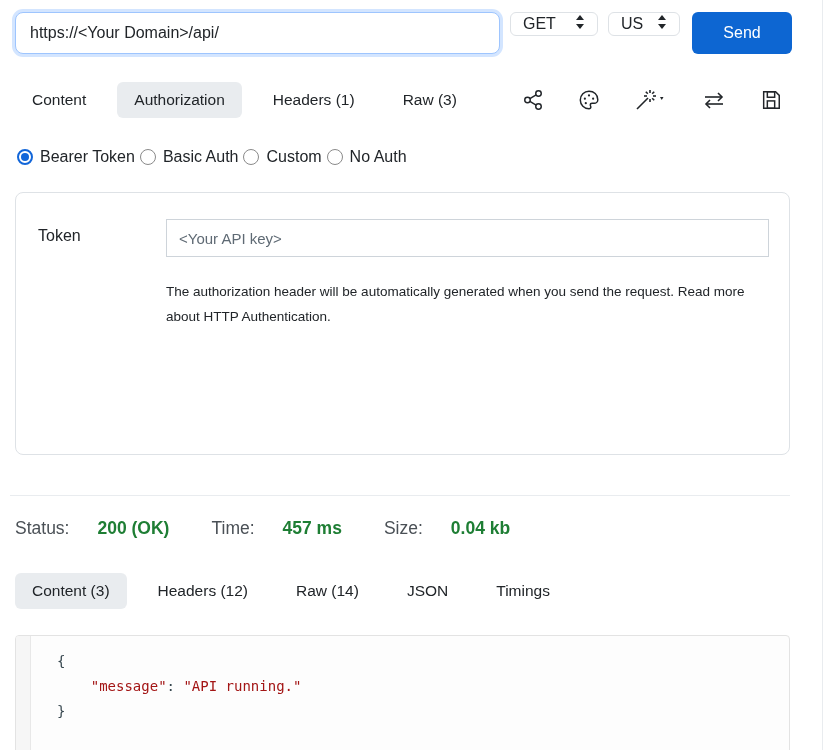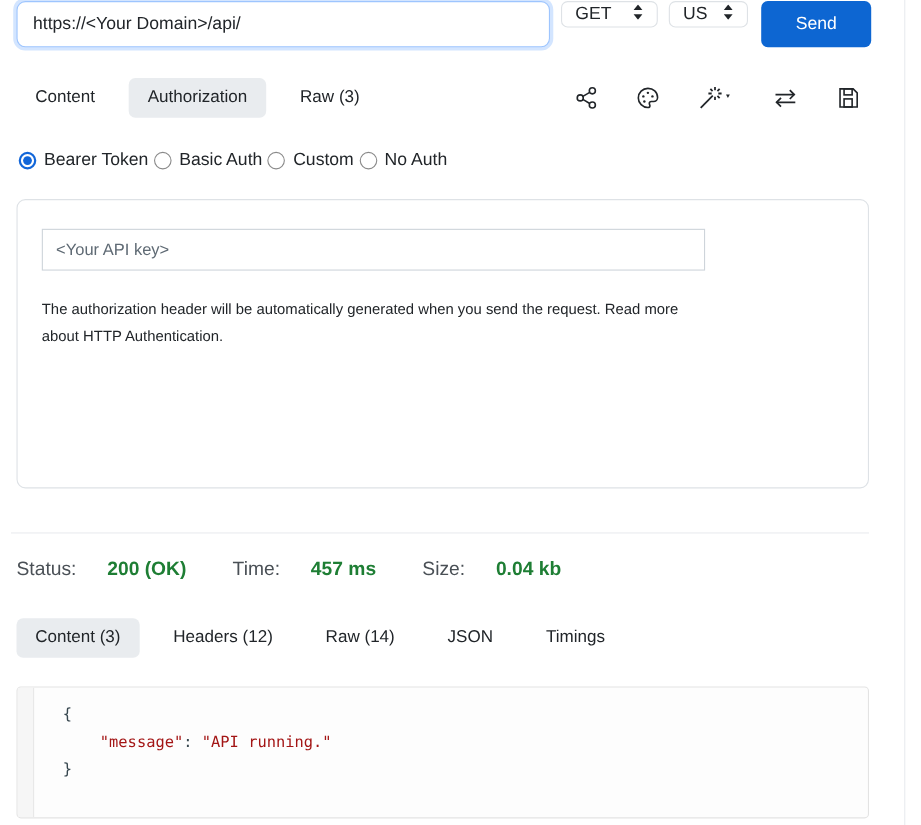--- a/index.html
+++ b/index.html
@@ -9,21 +9,21 @@
     color: #212529;
     width: 837px;
     height: 750px;
     overflow: hidden;
     position: relative;
   }
   .page {
     width: 823px;
     height: 750px;
     border-right: 1px solid #e9ecef;
-    padding: 1px 16px 0 15px;
+    padding: 12px 16px 0 15px;
     position: relative;
   }
 
   
   .request-bar { display: flex; align-items: stretch; gap: 10px; height: 42px; }
   .url-input {
     flex: 0 0 485px;
     height: 42px;
     border: 1px solid #9ec5fe;
     border-radius: 8px;
@@ -181,20 +181,21 @@
             <path d="M5 14L1 9h8z" fill="#212529"></path>
           </svg>
       </span>
     </div>
     <button class="send-btn">Send</button>
   </div>
 
   <div class="tabs-row">
     <div class="tab">Content</div>
     <div class="tab active">Authorization</div>
+    <div class="tab">Headers (1)</div>
     <div class="tab">Raw (3)</div>
 
     <div class="toolbar">
       <span class="icon-btn">
         <svg width="22" height="22" viewBox="0 0 24 24" fill="none" stroke="#212529" stroke-width="1.6">
           <circle cx="18" cy="5" r="3"></circle>
             <circle cx="6" cy="12" r="3"></circle>
             <circle cx="18" cy="19" r="3"></circle>
           <line x1="8.6" y1="10.5" x2="15.4" y2="6.5"></line>
             <line x1="8.6" y1="13.5" x2="15.4" y2="17.5"></line>
@@ -253,20 +254,21 @@
       <span class="radio-circle"></span>
       <span>Custom</span>
     </label>
     <label class="radio-option">
       <span class="radio-circle"></span>
       <span>No Auth</span>
     </label>
   </div>
 
   <div class="auth-panel">
+    <div class="token-label">Token</div>
     <div class="token-col">
       <input class="token-input" type="text" placeholder="&lt;Your API key&gt;" style="">
       <div class="help-text">The authorization header will be automatically generated when you send the request. Read more about HTTP Authentication.</div>
     </div>
   </div>
 
   <hr class="divider">
 
   <div class="status-row">
     <span class="status-label">Status:</span>

